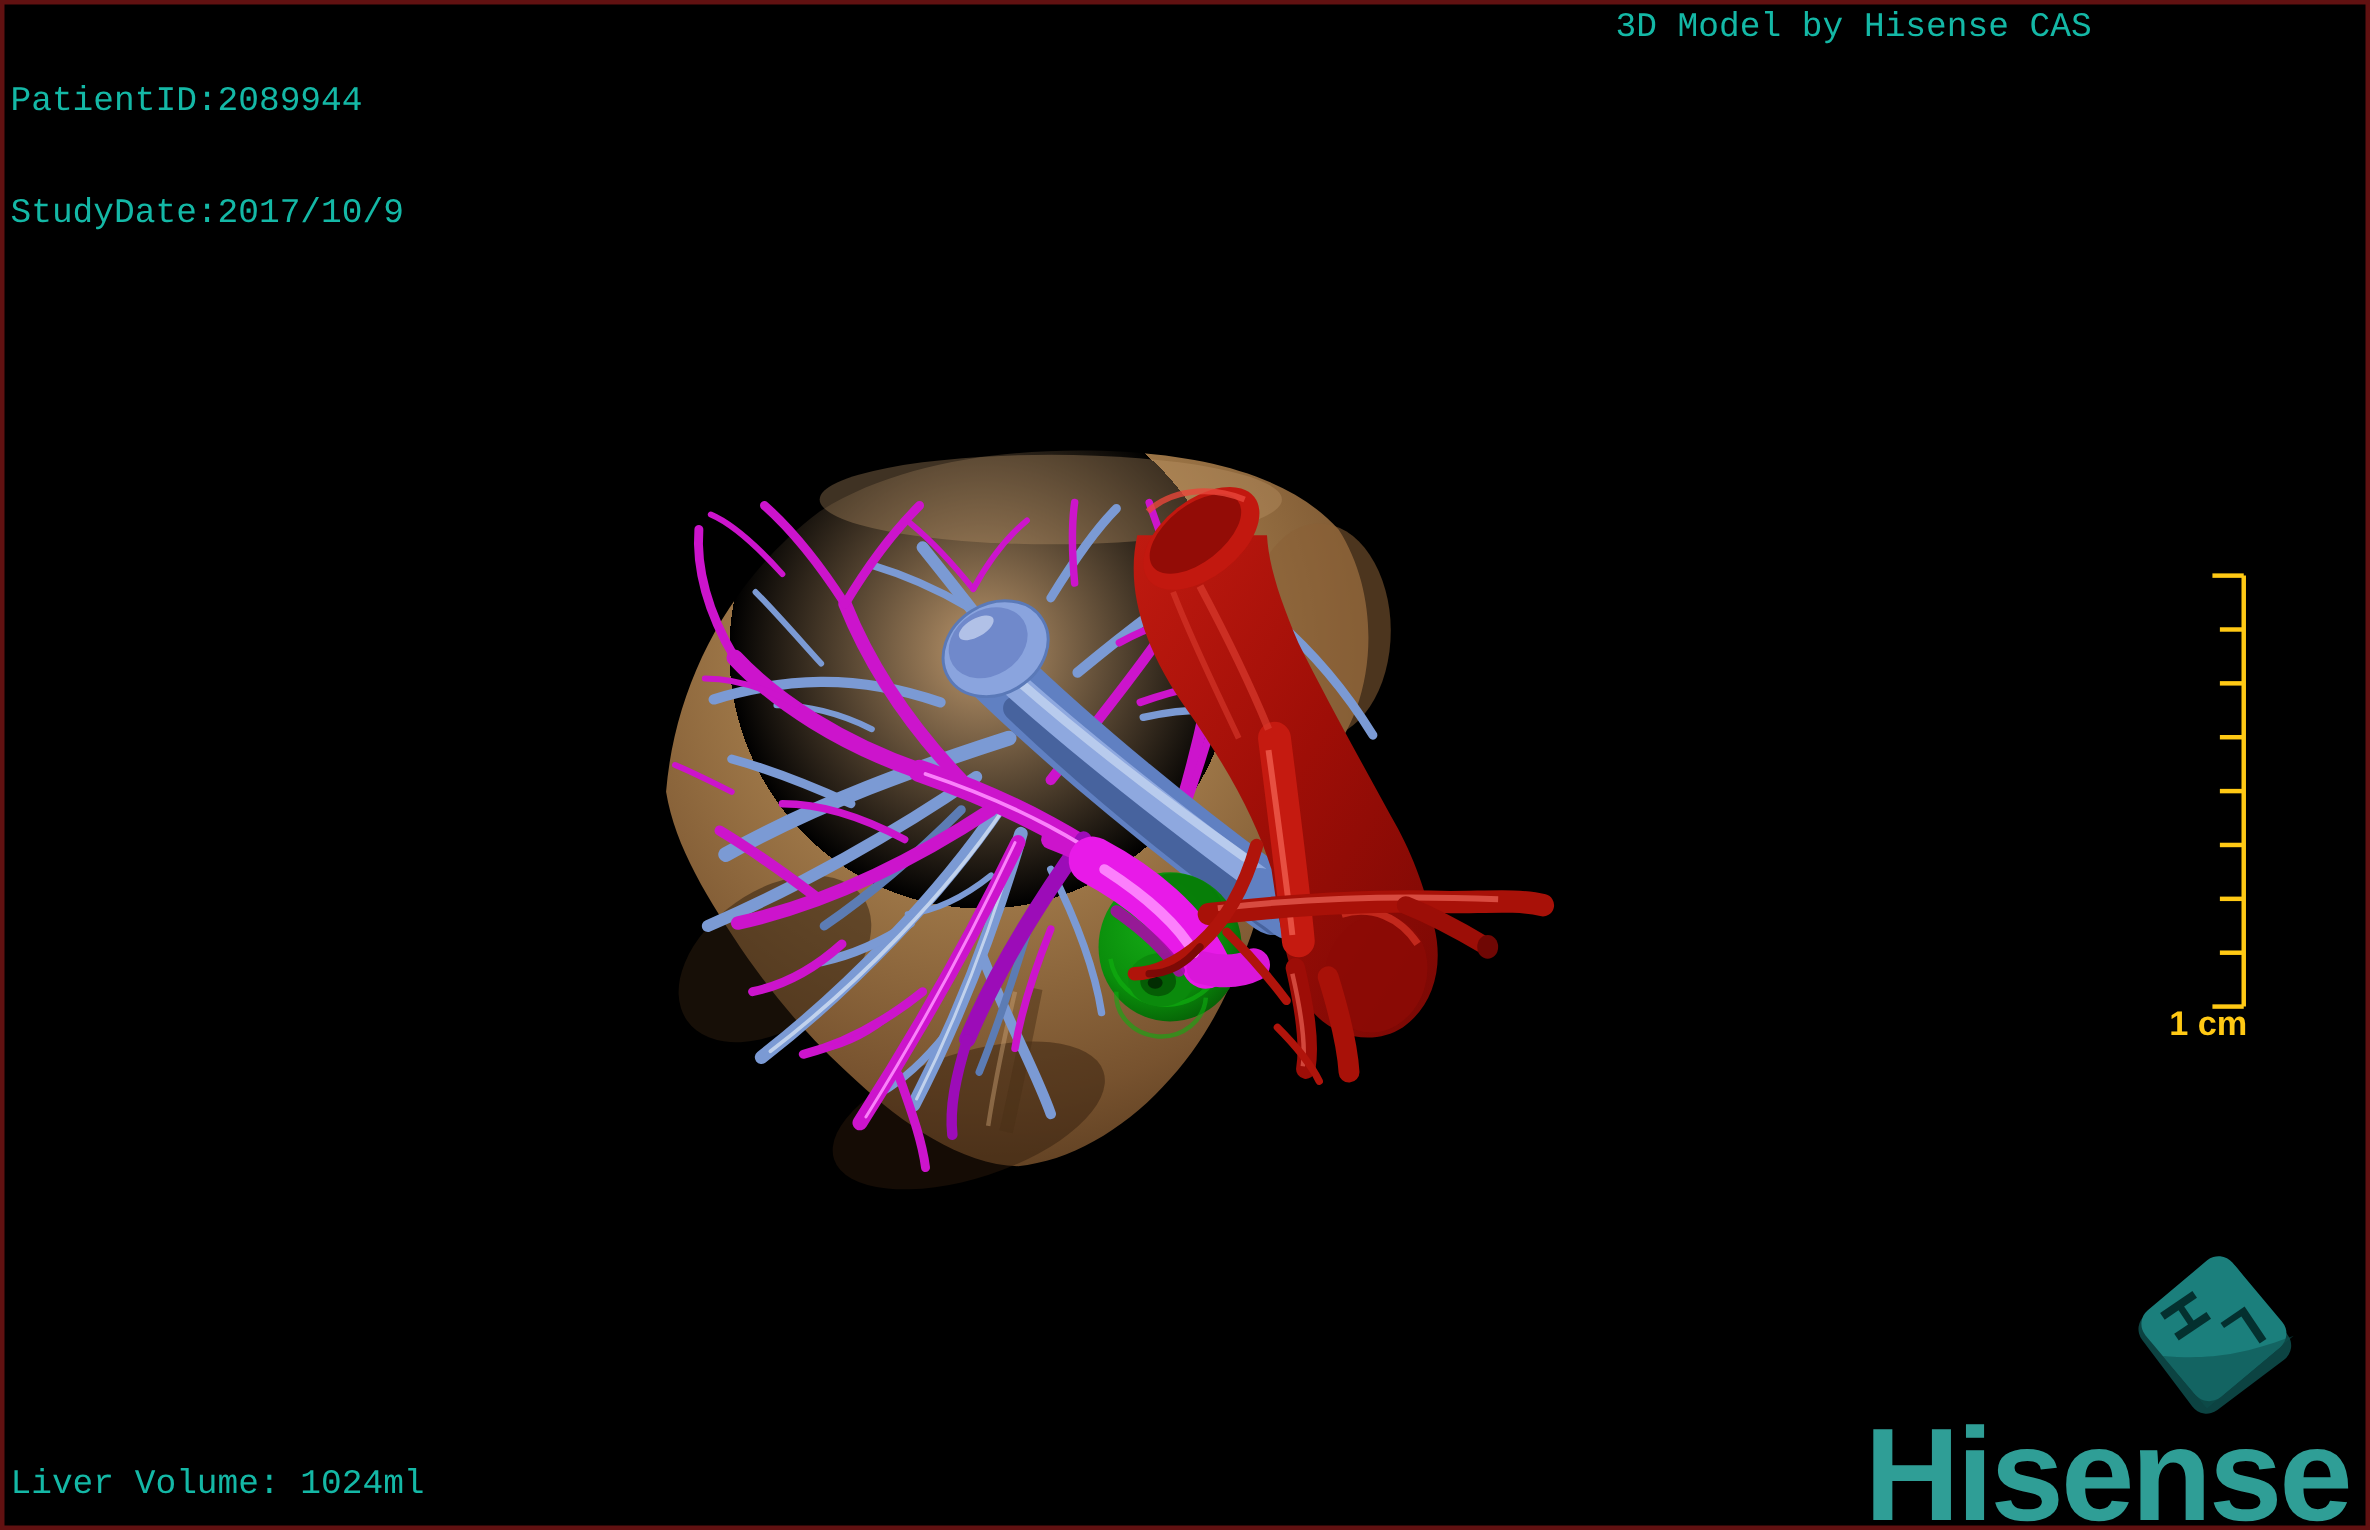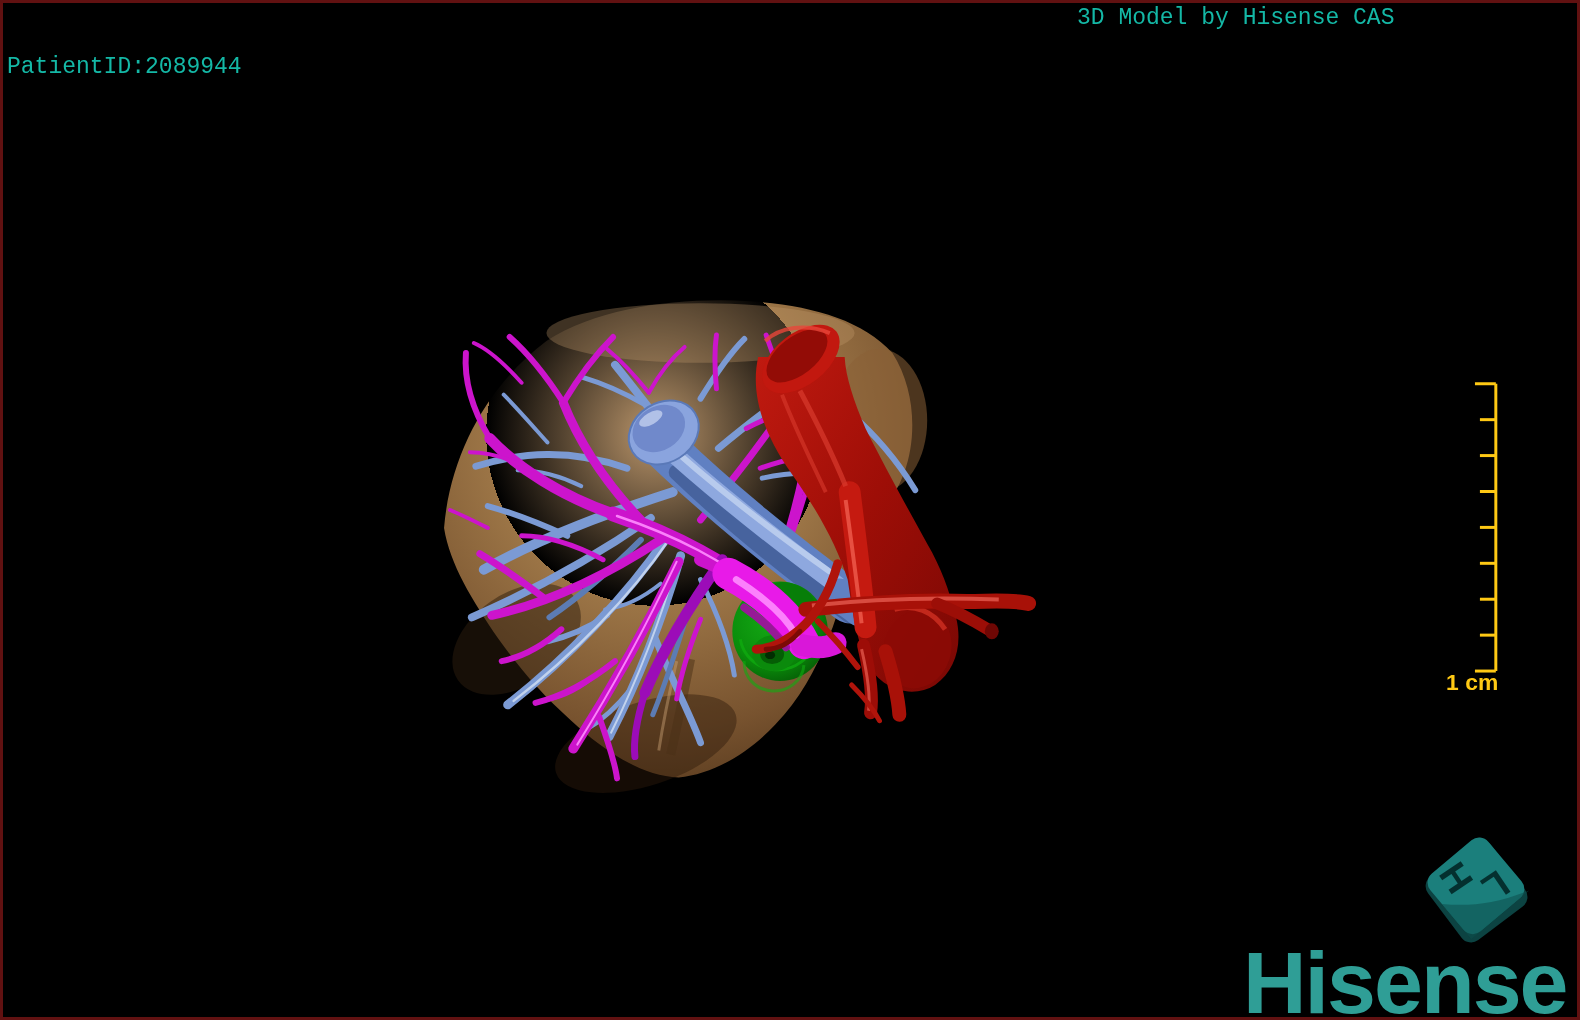--- a/index.html
+++ b/index.html
@@ -196,20 +196,22 @@
       <rect x="-43" y="-35" width="80" height="80" rx="12" fill="#0c4342" transform="rotate(3)"></rect>
       <rect x="-38" y="-38" width="76" height="76" rx="12" fill="#1b7f7c"></rect>
       <path d="M-38,38 L-38,-8 C-18,12 2,26 38,38 Z" fill="#0d4f4d" opacity="0.55"></path>
       <text transform="translate(-10,-19) rotate(96)" font-size="38" font-weight="bold" fill="#04302f" text-anchor="middle" dominant-baseline="central">H</text>
       <text transform="translate(15,13) rotate(186)" font-size="38" font-weight="bold" fill="#04302f" text-anchor="middle" dominant-baseline="central">L</text>
     </g>
   </svg>
 
   <div class="overlay info">
     <div>PatientID:2089944</div>
+    <div>StudyDate:2017/10/9</div>
   </div>
 
   <div class="overlay title">3D Model by Hisense CAS</div>
 
+  <div class="overlay volume">Liver Volume: 1024ml</div>
 
   <div class="wordmark">Hisense</div>
 
 </div>
 
 </body></html>

